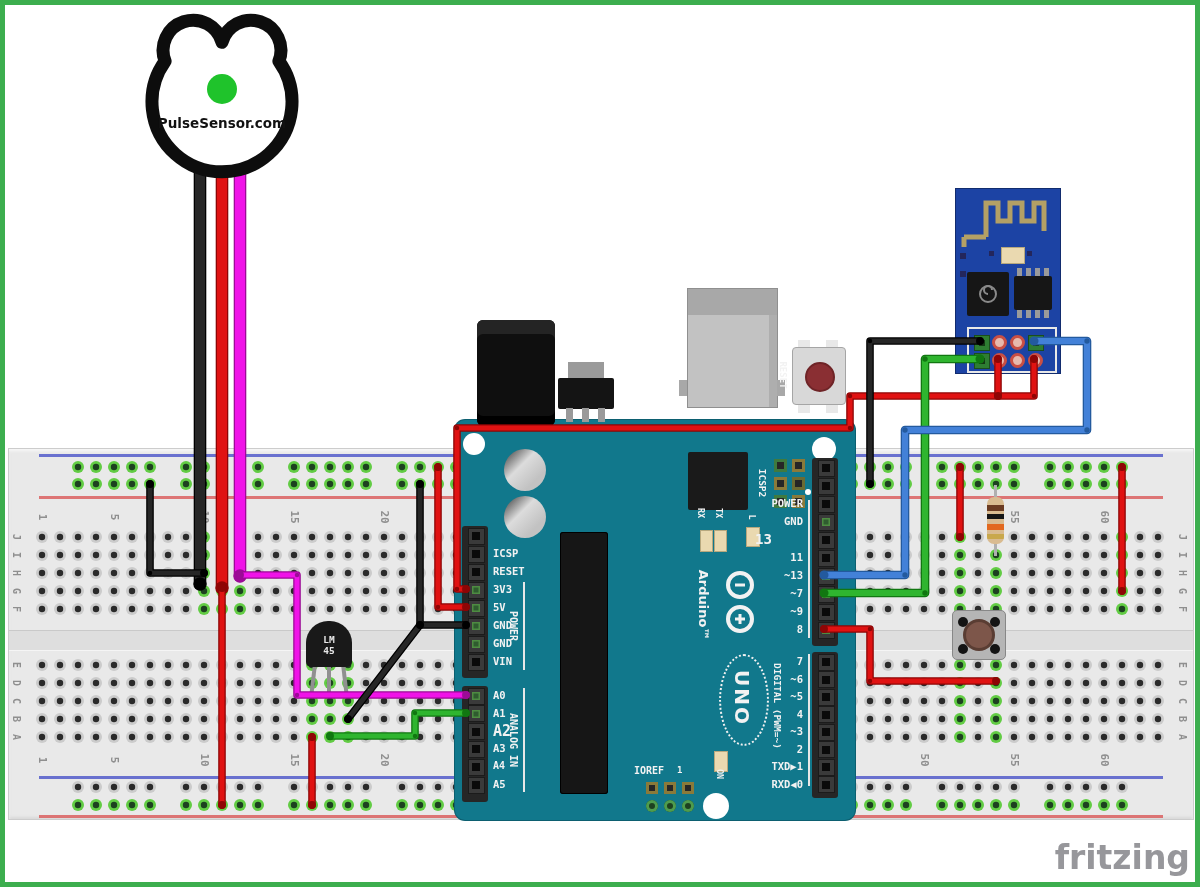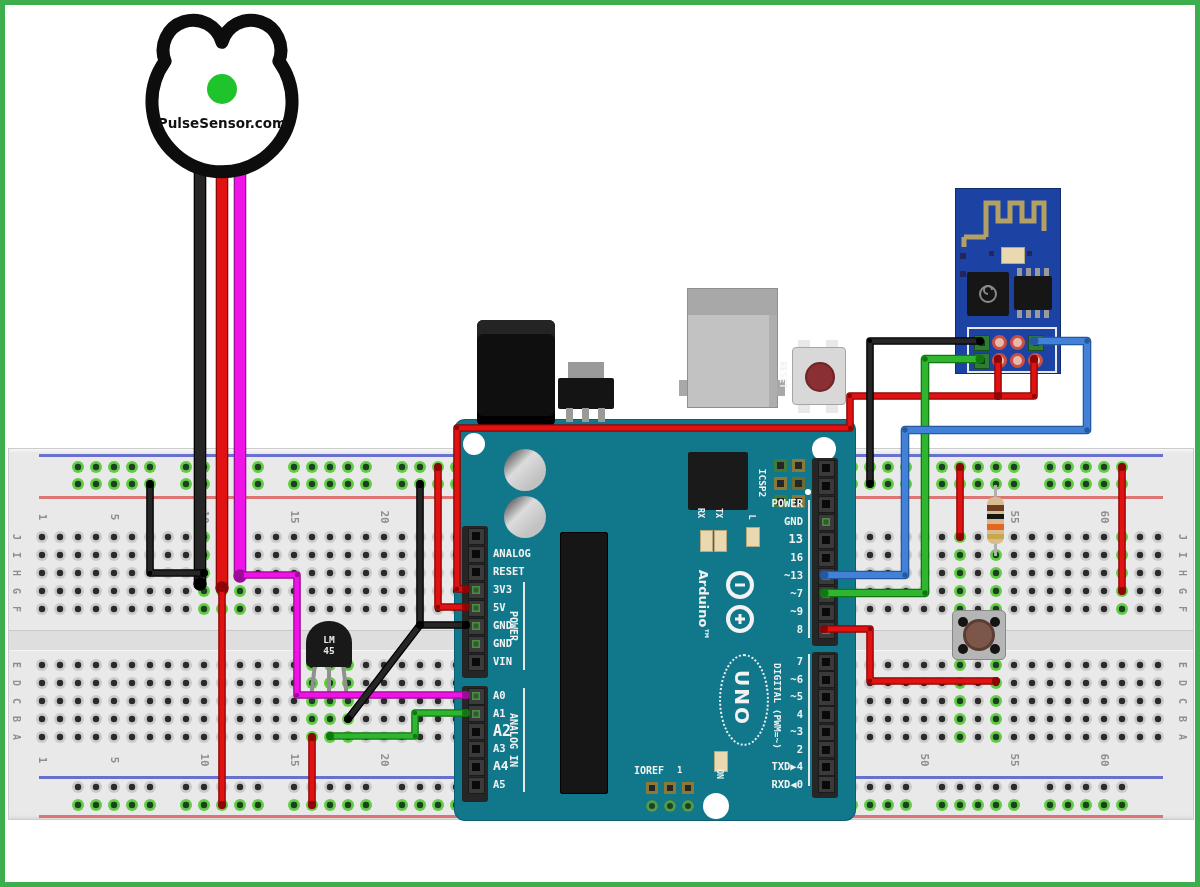--- a/index.html
+++ b/index.html
@@ -1971,48 +1971,48 @@
           <span></span>
         </div>
         <div class="pin" style="left: 362.5px; top: 338.5px;">
           <span></span>
         </div>
         <div class="pin" style="left: 362.5px; top: 356px;">
           <span></span>
         </div>
       </div>
     <div id="pin-labels">
-        <div class="ard-txt" style="top: 127px; height: 12px; line-height: 12px; font-size: 10.5px; left: 38px;">ANALOG</div>
+        <div class="ard-txt" style="top: 127px; height: 12px; line-height: 12px; font-size: 10.5px; left: 38px;">ICSP</div>
         <div class="ard-txt" style="top: 145px; height: 12px; line-height: 12px; font-size: 10.5px; left: 38px;">RESET</div>
         <div class="ard-txt" style="top: 163px; height: 12px; line-height: 12px; font-size: 10.5px; left: 38px;">3V3</div>
         <div class="ard-txt" style="top: 181px; height: 12px; line-height: 12px; font-size: 10.5px; left: 38px;">5V</div>
         <div class="ard-txt" style="top: 199px; height: 12px; line-height: 12px; font-size: 10.5px; left: 38px;">GND</div>
         <div class="ard-txt" style="top: 217px; height: 12px; line-height: 12px; font-size: 10.5px; left: 38px;">GND</div>
         <div class="ard-txt" style="top: 235px; height: 12px; line-height: 12px; font-size: 10.5px; left: 38px;">VIN</div>
         <div class="ard-txt" style="top: 269px; height: 12px; line-height: 12px; font-size: 10.5px; left: 38px;">A0</div>
         <div class="ard-txt" style="top: 286.8px; height: 12px; line-height: 12px; font-size: 10.5px; left: 38px;">A1</div>
         <div class="ard-txt" style="top: 304.6px; height: 12px; line-height: 12px; font-size: 15px; left: 38px;">A2</div>
         <div class="ard-txt" style="top: 322.4px; height: 12px; line-height: 12px; font-size: 10.5px; left: 38px;">A3</div>
-        <div class="ard-txt" style="top: 340.2px; height: 12px; line-height: 12px; font-size: 13px; left: 38px;">A4</div>
+        <div class="ard-txt" style="top: 340.2px; height: 12px; line-height: 12px; font-size: 10px; left: 38px;">A4</div>
         <div class="ard-txt" style="top: 358px; height: 12px; line-height: 12px; font-size: 10.5px; left: 38px;">A5</div>
         <div class="ard-txt" style="top: 77px; height: 12px; line-height: 12px; font-size: 10.5px; left: 300px; width: 48px; text-align: right;">POWER</div>
         <div class="ard-txt" style="top: 95px; height: 12px; line-height: 12px; font-size: 10.5px; left: 300px; width: 48px; text-align: right;">GND</div>
-        <div class="ard-txt" style="top: 113px; height: 12px; line-height: 12px; font-size: 12px; left: 300px; width: 48px; text-align: right;">13</div>
-        <div class="ard-txt" style="top: 131px; height: 12px; line-height: 12px; font-size: 10.5px; left: 300px; width: 48px; text-align: right;">16</div>
+        <div class="ard-txt" style="top: 113px; height: 12px; line-height: 12px; font-size: 14px; left: 300px; width: 48px; ">13</div>
+        <div class="ard-txt" style="top: 131px; height: 12px; line-height: 12px; font-size: 10.5px; left: 300px; width: 48px; text-align: right;">11</div>
         <div class="ard-txt" style="top: 149px; height: 12px; line-height: 12px; font-size: 10.5px; left: 300px; width: 48px; text-align: right;">~13</div>
         <div class="ard-txt" style="top: 167px; height: 12px; line-height: 12px; font-size: 10.5px; left: 300px; width: 48px; text-align: right;">~7</div>
         <div class="ard-txt" style="top: 185px; height: 12px; line-height: 12px; font-size: 10.5px; left: 300px; width: 48px; text-align: right;">~9</div>
         <div class="ard-txt" style="top: 203px; height: 12px; line-height: 12px; font-size: 10.5px; left: 300px; width: 48px; text-align: right;">8</div>
         <div class="ard-txt" style="top: 235px; height: 12px; line-height: 12px; font-size: 10.5px; left: 300px; width: 48px; text-align: right;">7</div>
         <div class="ard-txt" style="top: 252.5px; height: 12px; line-height: 12px; font-size: 10.5px; left: 300px; width: 48px; text-align: right;">~6</div>
         <div class="ard-txt" style="top: 270px; height: 12px; line-height: 12px; font-size: 10.5px; left: 300px; width: 48px; text-align: right;">~5</div>
         <div class="ard-txt" style="top: 287.5px; height: 12px; line-height: 12px; font-size: 10.5px; left: 300px; width: 48px; text-align: right;">4</div>
         <div class="ard-txt" style="top: 305px; height: 12px; line-height: 12px; font-size: 10.5px; left: 300px; width: 48px; text-align: right;">~3</div>
         <div class="ard-txt" style="top: 322.5px; height: 12px; line-height: 12px; font-size: 10.5px; left: 300px; width: 48px; text-align: right;">2</div>
-        <div class="ard-txt" style="top: 340px; height: 12px; line-height: 12px; font-size: 10.5px; left: 300px; width: 48px; text-align: right;">TXD▶4</div>
+        <div class="ard-txt" style="top: 340px; height: 12px; line-height: 12px; font-size: 10.5px; left: 300px; width: 48px; text-align: right;">TXD▶1</div>
         <div class="ard-txt" style="top: 357.5px; height: 12px; line-height: 12px; font-size: 10.5px; left: 300px; width: 48px; text-align: right;">RXD◀0</div>
       </div>
   </div>
 
   <div class="esp">
     <svg width="104" height="70" style="position:absolute;left:0;top:0;">
       <path d="M 8 48 H 30 M 30 48 V 42 M 30 42 V 14 H 42 V 32 H 54 V 14 H 66 V 32 H 78 V 14 H 88 V 42" fill="none" stroke="#b3a065" stroke-width="5"></path>
       <path d="M 8 48 V 58" fill="none" stroke="#b3a065" stroke-width="5"></path>
     </svg>
     <div class="pad" style="left:4px;top:64px;width:6px;height:6px;"></div>
@@ -2192,14 +2192,15 @@
         <circle cx="1122" cy="591" r="3.95" fill="#8e0505"></circle>
       </g>
       <g>
         <polyline points="312,737 312,805" fill="none" stroke="#8e0505" stroke-width="7.6" stroke-linecap="round" stroke-linejoin="round"></polyline>
         <polyline points="312,737 312,805" fill="none" stroke="#e01212" stroke-width="5" stroke-linecap="round" stroke-linejoin="round"></polyline>
         <circle cx="312" cy="737" r="3.95" fill="#8e0505"></circle>
         <circle cx="312" cy="805" r="3.95" fill="#8e0505"></circle>
       </g>
     </svg>
 
+  <div class="watermark">fritzing</div>
   <div class="frame"></div>
 </div>
 
 </body></html>

